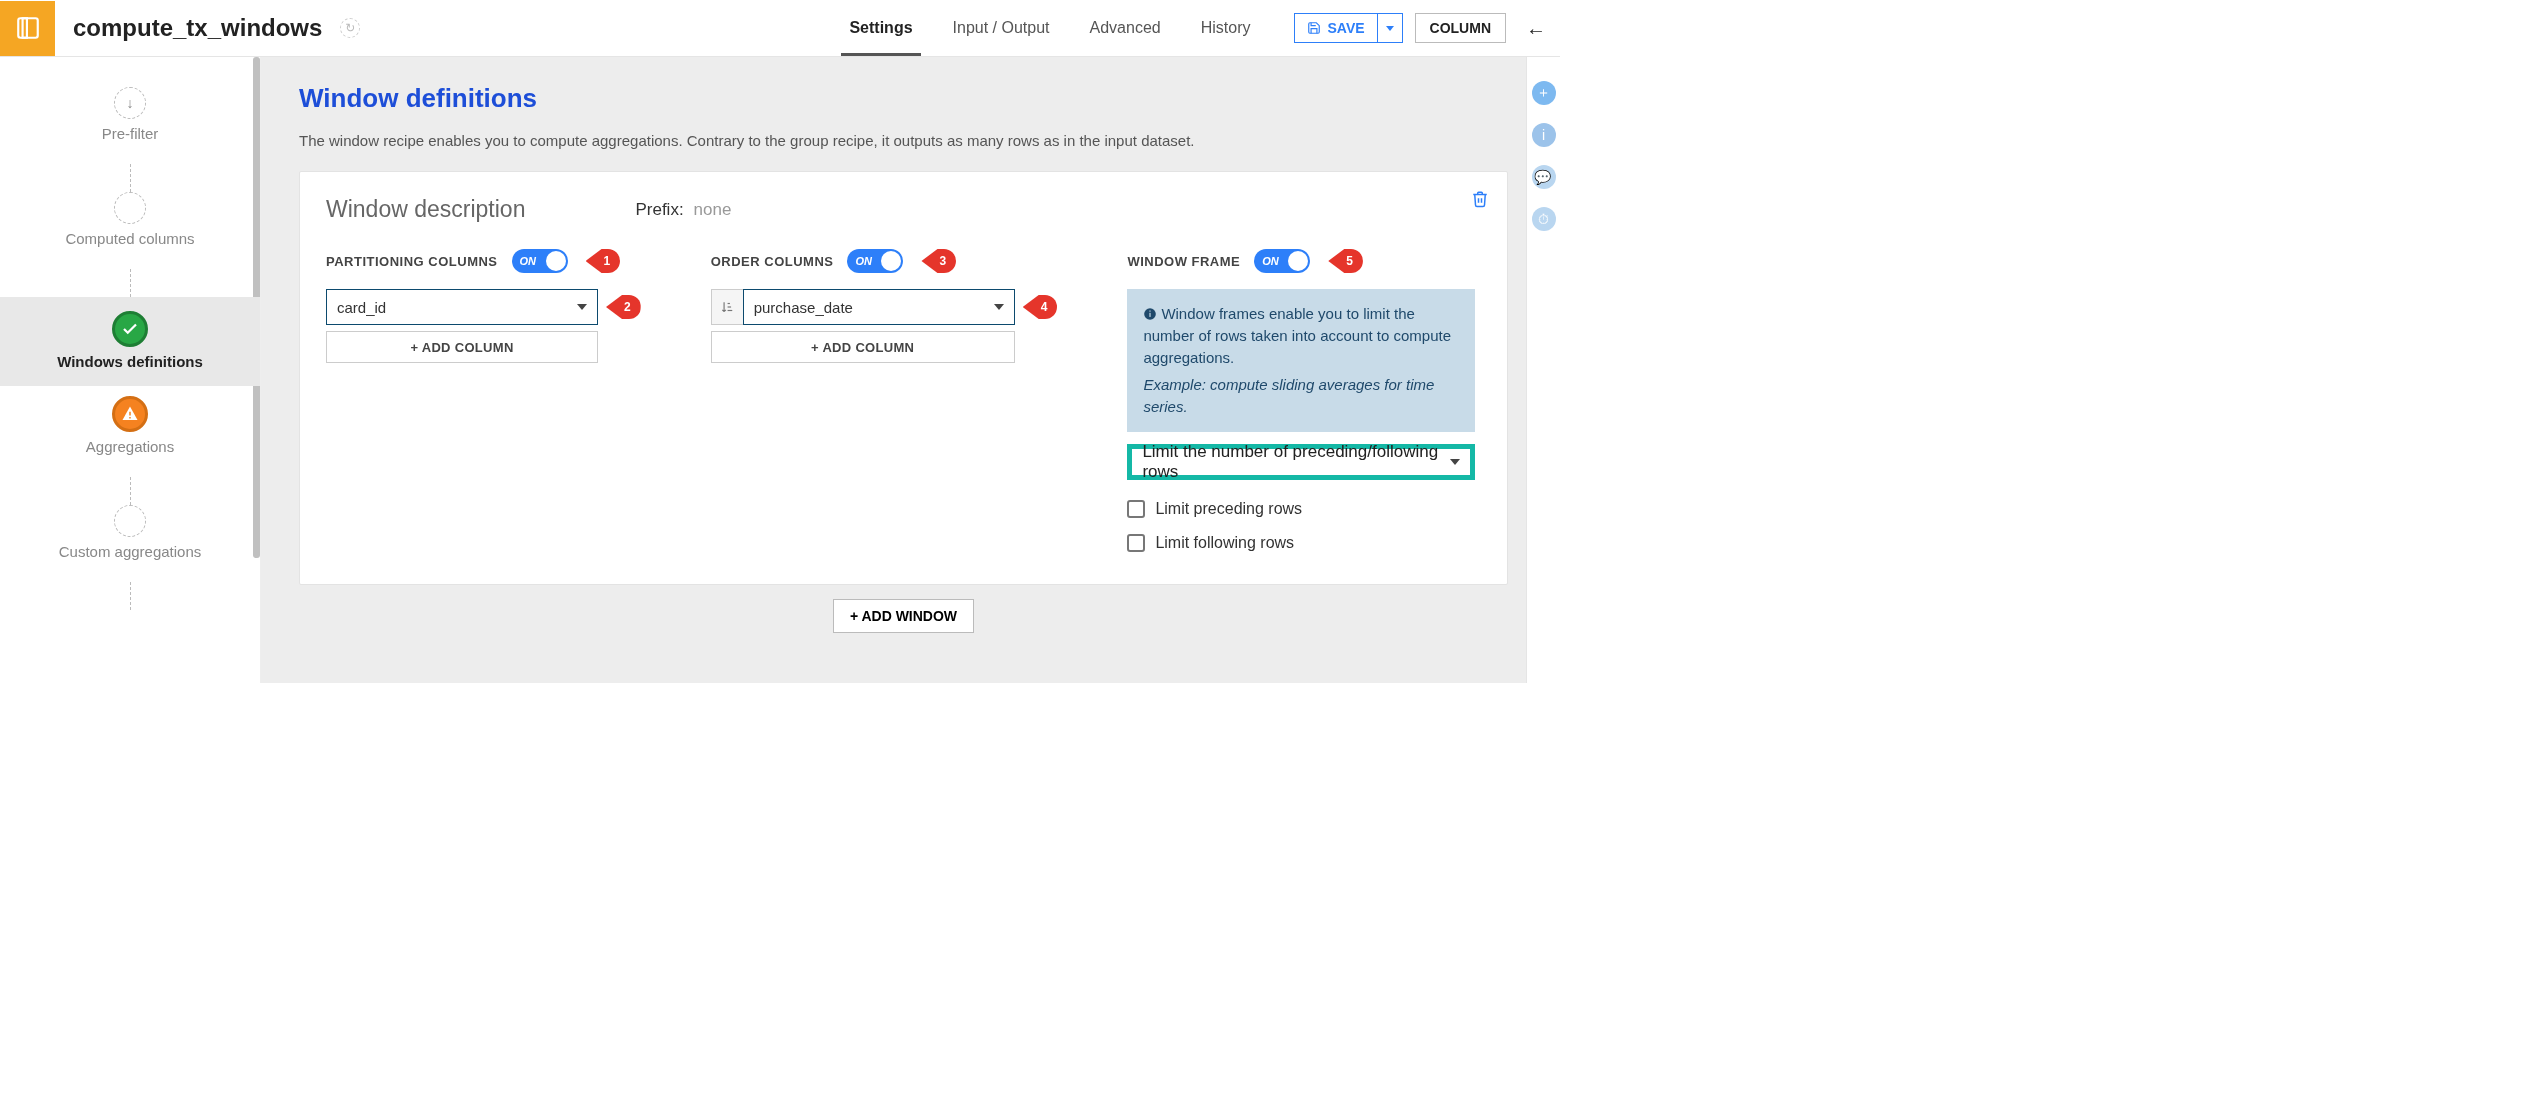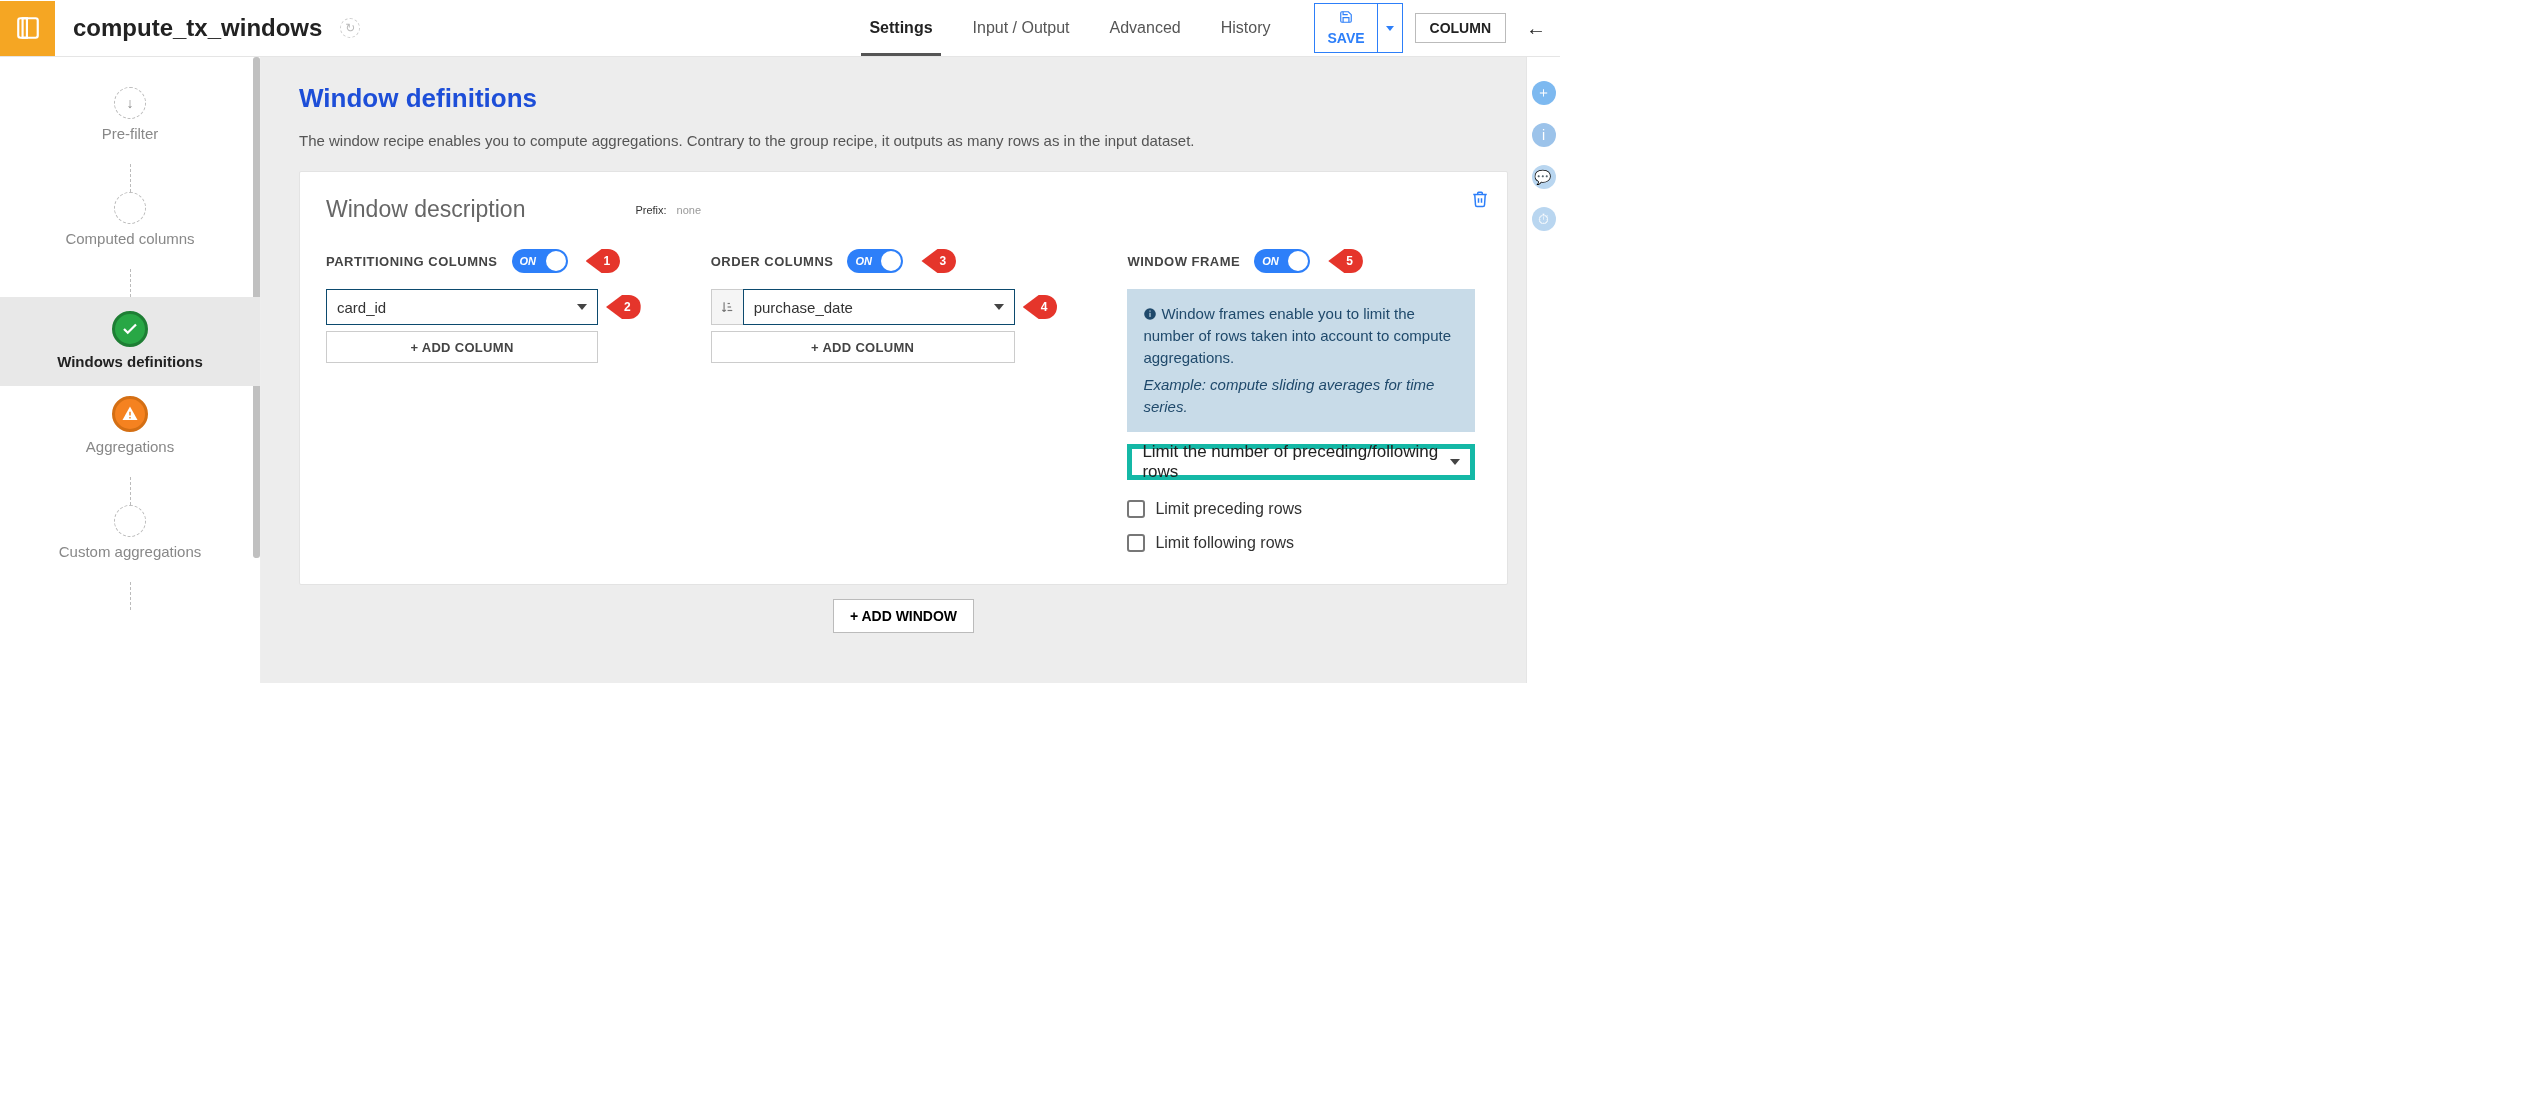--- a/index.html
+++ b/index.html
@@ -11,21 +11,21 @@
   .logo-box { width: 55px; height: 55px; background: #f5a623; display: flex; align-items: center; justify-content: center; }
   .logo-box svg { width: 26px; height: 26px; }
   .recipe-title { font-size: 24px; font-weight: 600; margin-left: 18px; color: #222; }
   .refresh-icon { margin-left: 18px; width: 20px; height: 20px; color: #bbb; border: 1px dashed #ccc; border-radius: 50%; display:flex; align-items:center; justify-content:center; font-size:12px;}
   .topbar-spacer { flex: 1; }
   .tabs { display: flex; align-items: center; height: 100%; }
   .tab { padding: 6px 20px; font-size: 16px; color: #555; cursor: pointer; height:100%; display:flex; align-items:center; position:relative;}
   .tab.active { font-weight: 700; color:#222; }
   .tab.active::after { content:""; position:absolute; left:12px; right:12px; bottom:0; height:3px; background:#555; }
   .save-group { display:flex; margin-left: 24px; }
-  .save-btn { border:1px solid #2d7ff9; color:#2d7ff9; font-weight:700; font-size:14px; padding:6px 12px; display:flex; align-items:center; gap:6px; cursor:pointer; background:#fff;flex-direction:column;}
+  .save-btn { border:1px solid #2d7ff9; color:#2d7ff9; font-weight:700; font-size:14px; padding:6px 12px; display:flex; align-items:center; gap:6px; cursor:pointer; background:#fff;}
   .save-caret { border:1px solid #2d7ff9; border-left:none; color:#2d7ff9; padding:6px 8px; display:flex; align-items:center; cursor:pointer; background:#fff;}
   .actions-btn { margin-left:12px; border:1px solid #bbb; color:#222; font-weight:700; font-size:14px; padding:6px 14px; cursor:pointer; background:#fff;}
   .back-arrow { margin:0 14px 0 20px; font-size:20px; cursor:pointer; }
 
   
   .body { flex:1; display:flex; overflow:hidden; }
   .sidebar { width:261px; background:#fff; position:relative; border-right:1px solid #eee;}
   .side-scroll { position:absolute; right:0; top:0; width:7px; height:80%; background:#c0c0c0; border-radius:3px;}
   .steps { display:flex; flex-direction:column; align-items:center; padding-top:30px; }
   .step { display:flex; flex-direction:column; align-items:center; width:100%; position:relative;}
@@ -37,21 +37,21 @@
   .circle.green { width:36px; height:36px; background:#28a745; border:3px solid #1e7e34; color:#fff;}
   .circle.orange { width:36px; height:36px; background:#f58220; border:3px solid #d46f14; color:#fff;}
 
   
   .main { flex:1; background:#ededed; overflow:auto; padding:26px 18px 16px 38px; position:relative;}
   .main h1 { font-size:26px; font-weight:600; color:#1d4ed8; }
   .main-desc { font-size:15px; color:#555; margin:18px 0 22px 0; }
   .card { background:#fff; border:1px solid #e3e3e3; border-radius:2px; padding:24px 26px; position:relative; }
   .card-head { display:flex; align-items:center; margin-bottom:26px; }
   .card-head h2 { font-size:23px; font-weight:400; color:#666; }
-  .prefix-wrap { display:flex; align-items:center; gap:10px; margin-left:110px; font-size:11px; }
+  .prefix-wrap { display:flex; align-items:center; gap:10px; margin-left:110px; font-size:17px; }
   .prefix-wrap .lbl { color:#333; }
   .prefix-wrap .val { color:#999; }
   .trash { position:absolute; top:18px; right:18px; color:#2d7ff9; cursor:pointer; }
 
   .cols-row { display:flex; gap:70px; align-items:flex-start; }
   .col-block { display:flex; flex-direction:column; }
   .block-head { display:flex; align-items:center; gap:14px; margin-bottom:16px; position:relative;}
   .block-head .title { font-size:13px; letter-spacing:0.5px; color:#444; font-weight:600;}
   .toggle { position:relative; width:56px; height:24px; background:#2d7ff9; border-radius:12px; cursor:pointer; display:flex; align-items:center;font-style:italic;}
   .toggle .knob { position:absolute; right:2px; top:2px; width:20px; height:20px; background:#fff; border-radius:50%; }

